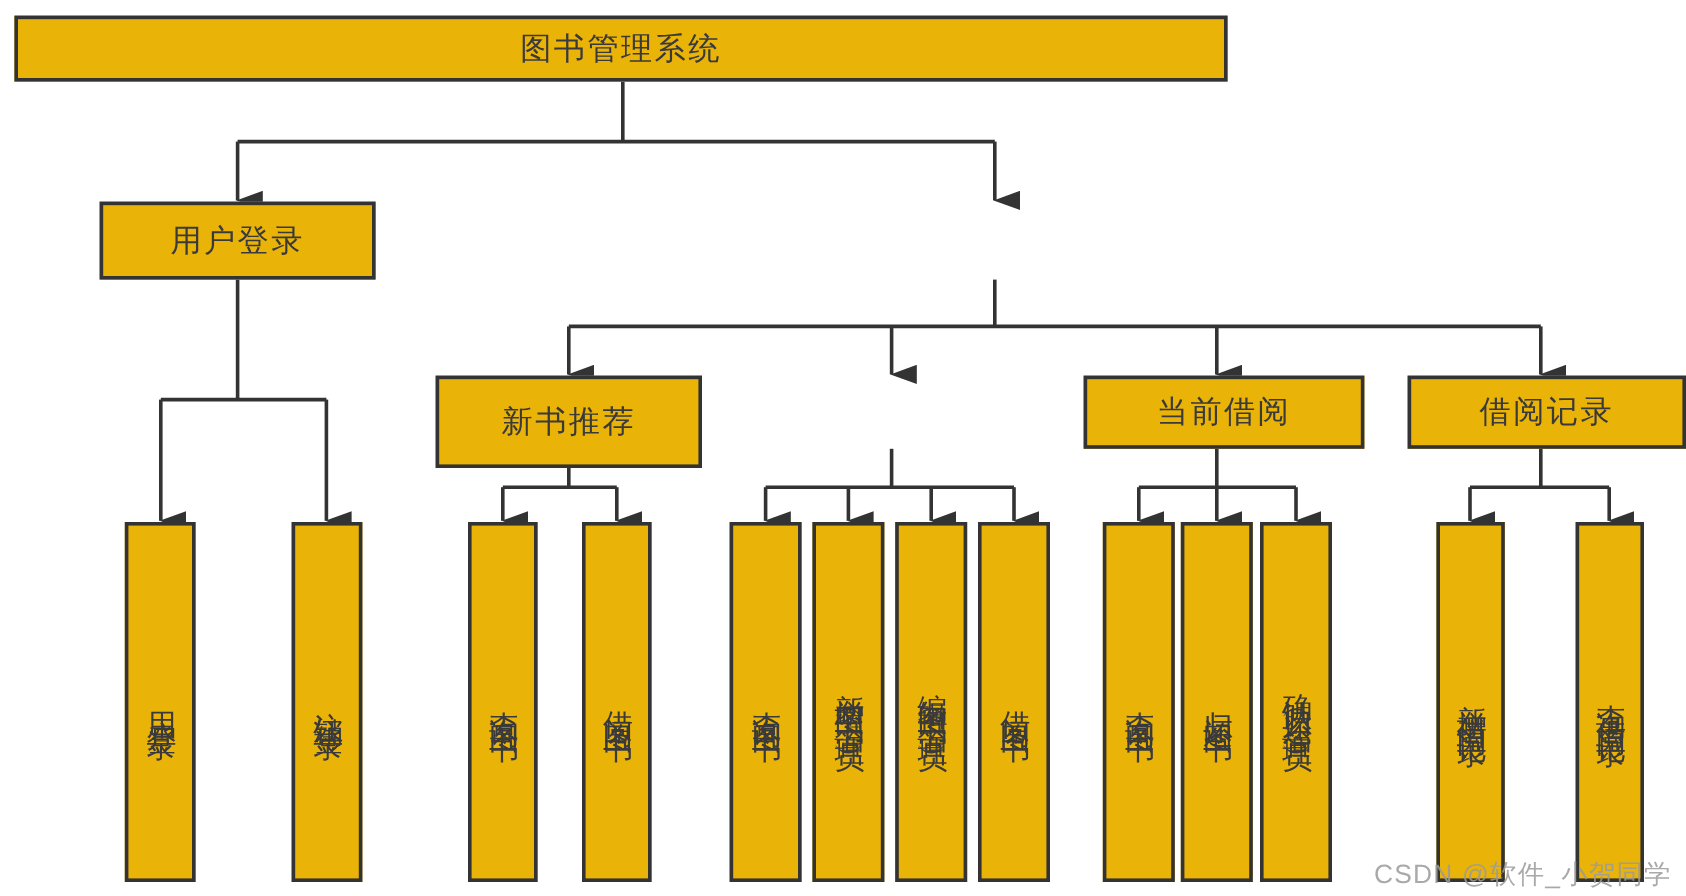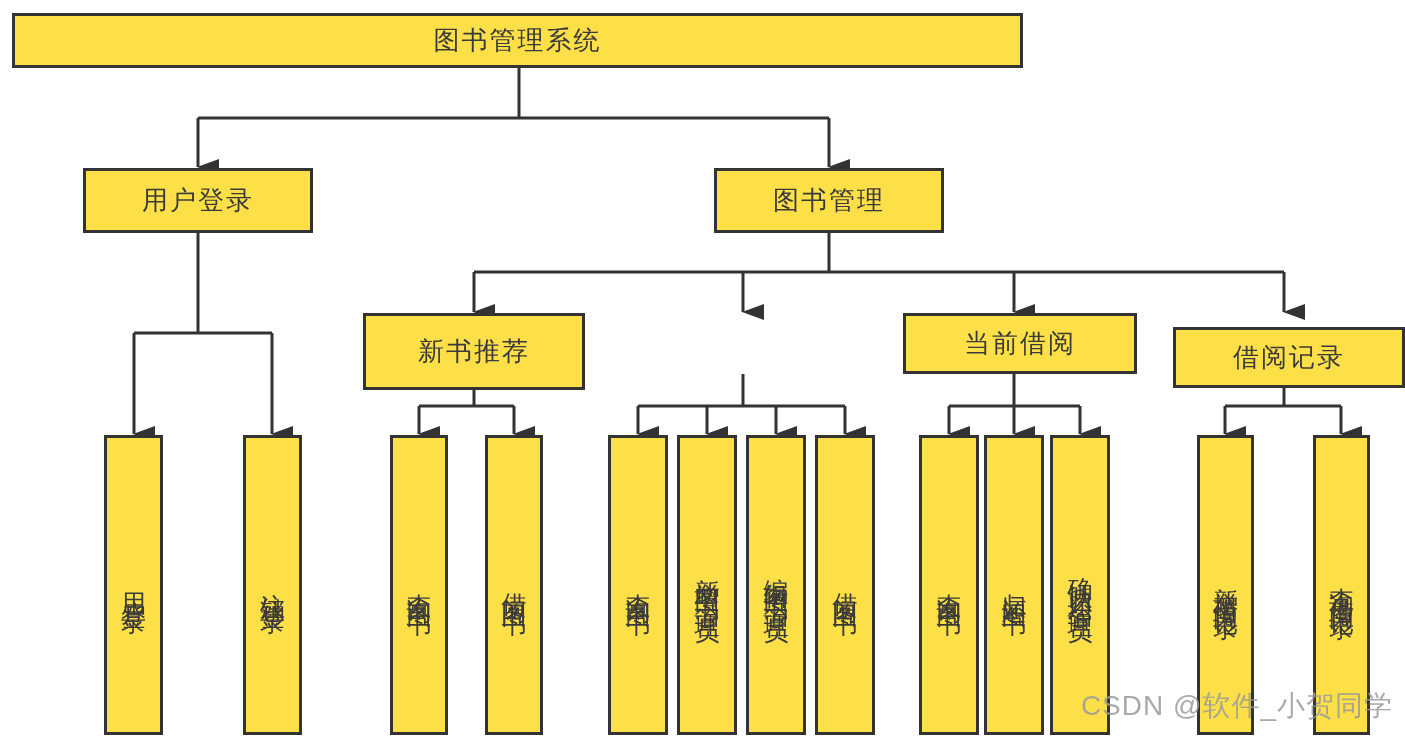--- a/index.html
+++ b/index.html
@@ -18,35 +18,35 @@
     position:absolute;left:0;top:0;width:1405px;height:747px;
     background:var(--background);
   }
   .connectors{
     position:absolute;left:0;top:0;width:1405px;height:747px;
     pointer-events:none;
   }
   .connectors line{stroke:var(--line);stroke-width:3;}
   .connectors .arrowhead{fill:var(--line);}
   .node{
-    position:absolute;background:#fde047;border:3px solid var(--line);
+    position:absolute;background:#eab308;border:3px solid var(--line);
     display:flex;align-items:center;justify-content:center;
     color:var(--text);
   }
   .hlabel{
     font-size:26px;letter-spacing:2px;white-space:nowrap;color:var(--text);
   }
   .vlabel{
     writing-mode:vertical-rl;text-orientation:mixed;
     font-size:25px;line-height:1;letter-spacing:6px;
     white-space:nowrap;color:var(--text);
   }
   .watermark{
-    position:absolute;right:12px;bottom:22px;
-    font-size:28px;letter-spacing:1px;
+    position:absolute;right:12px;bottom:3px;
+    font-size:22px;letter-spacing:1px;
     color:var(--watermark);opacity:.85;z-index:5;
   }
 </style>
 </head>
 <body>
 
 <div class="canvas">
 
   <svg class="connectors" viewBox="0 0 1405 747" xmlns="http://www.w3.org/2000/svg">
     <defs>
@@ -96,31 +96,28 @@
     <line x1="1341" y1="406" x2="1341" y2="434" marker-end="url(#arrow)"></line>
   </svg>
 
   <div class="node" style="left:12px;top:13px;width:1011px;height:55px;">
     <span class="hlabel">图书管理系统</span>
   </div>
 
   <div class="node" style="left:83px;top:168px;width:230px;height:65px;">
     <span class="hlabel">用户登录</span>
   </div>
-  <div class="node" style="left:714px;top:168px;width:230px;height:65px;">
-    <span class="hlabel">图书管理</span>
-  </div>
 
   <div class="node" style="left:363px;top:313px;width:222px;height:77px;">
     <span class="hlabel">新书推荐</span>
   </div>
   <div class="node" style="left:903px;top:313px;width:234px;height:61px;">
     <span class="hlabel">当前借阅</span>
   </div>
-  <div class="node" style="left:1173px;top:313px;width:232px;height:61px;margin-top:14px;">
+  <div class="node" style="left:1173px;top:313px;width:232px;height:61px;">
     <span class="hlabel">借阅记录</span>
   </div>
 
   <div class="node" style="left:104px;top:435px;width:59px;height:300px;">
     <span class="vlabel">用户登录</span>
   </div>
   <div class="node" style="left:243px;top:435px;width:59px;height:300px;">
     <span class="vlabel">注销登录</span>
   </div>
 

